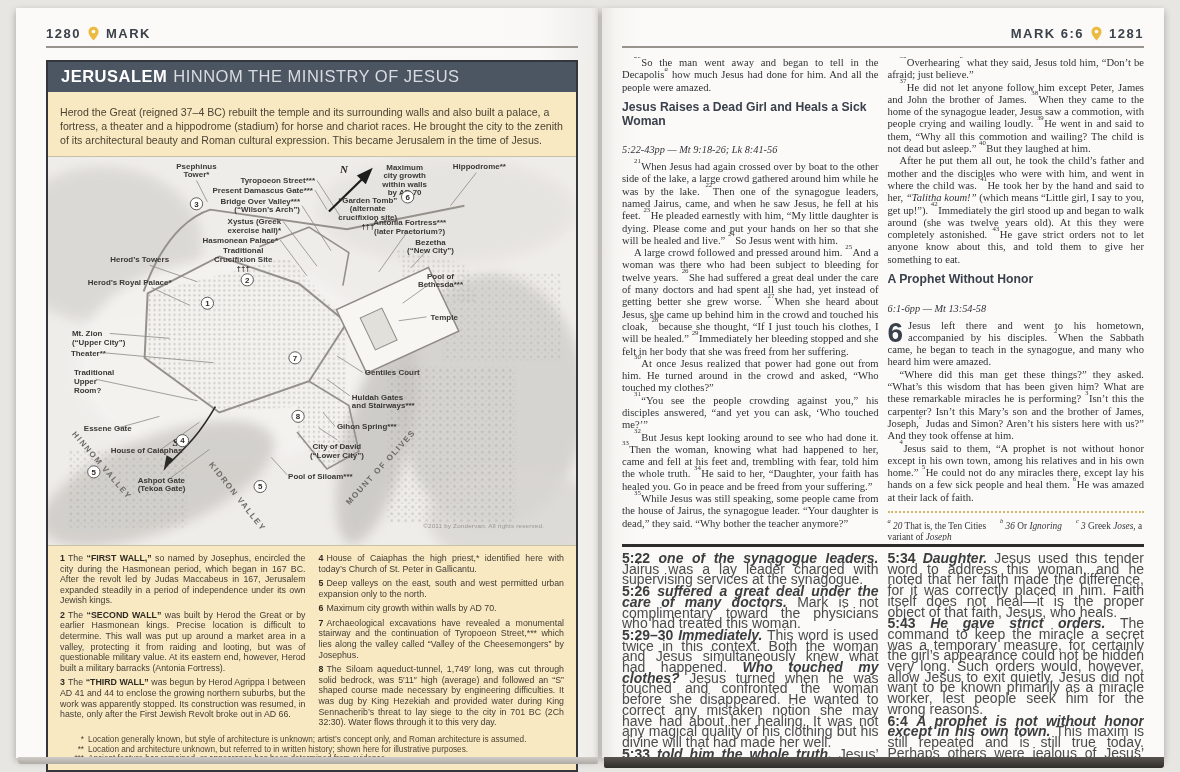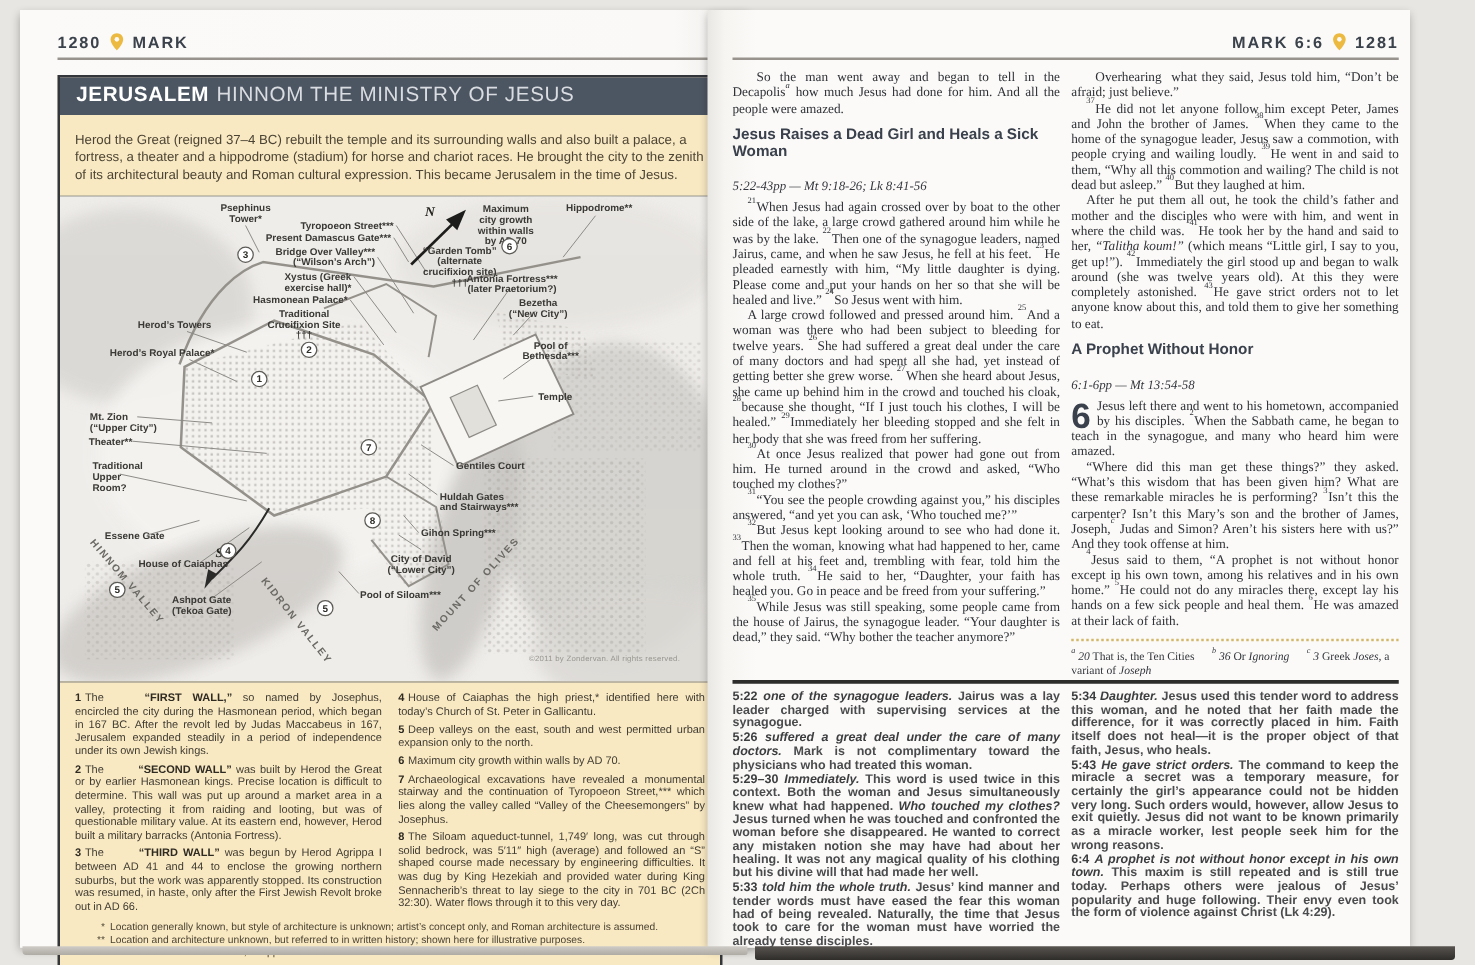--- a/index.html
+++ b/index.html
@@ -1,42 +1,42 @@
 <!DOCTYPE html>
 <html><head>
 <meta charset="utf-8">
 <style>
   * { margin:0; padding:0; box-sizing:border-box; }
   html,body { width:1180px; height:772px; overflow:hidden; }
   body { background:#e8e6e2; font-family:"Liberation Sans",sans-serif; position:relative; }
 
   .page { position:absolute; top:8px; height:750px; }
   .page-left { left:16px; width:582px; background:linear-gradient(90deg,#fbfaf8 0%,#faf9f7 90%,#efedea 99%,#e2dfda 100%); box-shadow:0 3px 7px rgba(0,0,0,.3); padding:18px 20px 0 30px; }
-  .page-right { left:566px; width:562px; background:linear-gradient(90deg,#e9e7e4 0%,#f6f5f2 2.5%,#fbfaf8 7%,#fbfaf8 100%); box-shadow:0 3px 7px rgba(0,0,0,.3); padding:18px 9px 0 20px; }
+  .page-right { left:602px; width:562px; background:linear-gradient(90deg,#e9e7e4 0%,#f6f5f2 2.5%,#fbfaf8 7%,#fbfaf8 100%); box-shadow:0 3px 7px rgba(0,0,0,.3); padding:18px 20px 0 20px; }
   .book-edge-right { position:absolute; left:604px; top:757px; width:560px; height:11px; background:linear-gradient(#585450,#2f2d2a); border-radius:0 0 3px 2px; }
   .book-edge-left  { position:absolute; left:18px;  top:757px; width:580px; height:7px;  background:linear-gradient(#cfccc7,#aeaba5); border-radius:0 0 2px 3px; }
 
   
   .runhead { display:flex; align-items:flex-end; gap:7px; font-weight:bold; font-size:13px; letter-spacing:1.5px; color:#3b424b; }
   .runhead.right { justify-content:flex-end; }
   .pin { width:11px; height:15px; flex:0 0 auto; }
   .headrule { height:2px; background:#98948d; margin-top:5px; }
 
   
   .mapfig { margin-top:12px; border:2px solid #33363b; background:#f9e9c2; }
   .fig-title { background:#4c5562; color:#d9dce0; padding:5px 13px 6px; font-size:16.5px; letter-spacing:.5px; white-space:nowrap; }
   .fig-title b { color:#ffffff; margin-right:6px; letter-spacing:.5px; }
   .fig-intro { padding:14px 12px 8px; font-size:10.6px; line-height:1.32; color:#4b4434; background:#f9e9c2; }
   .fig-map { position:relative; height:390px; background:#737373; border-top:1px solid #c9c0a8; border-bottom:1px solid #c9c0a8; }
   .fig-map svg { position:absolute; inset:0; width:100%; height:100%; }
   .fig-legend { padding:7px 12px 2px; display:flex; gap:13px; }
   .lg-col { flex:1 1 0; }
   .lg-item { font-size:8.8px; line-height:10.6px; color:#403c33; margin-bottom:4px; text-align:justify; }
   .lg-item .lg-num { font-weight:bold; color:#2f2b22; margin-right:3px; }
-  .lg-item b { color:#2f2b22;margin-left:24px; }
+  .lg-item b { color:#2f2b22; }
   .fig-foot { padding:1px 12px 6px 20px; }
   .fig-foot .fn { display:flex; font-size:8.2px; line-height:9.8px; color:#4b4434; }
   .fig-foot .fn .star { width:20px; text-align:right; padding-right:4px; flex:0 0 auto; }
 
   
   .ml { font:bold 8px "Liberation Sans",sans-serif; fill:#3a3935; }
   .valley { font:bold 8.2px "Liberation Sans",sans-serif; letter-spacing:1.6px; fill:#6b6963; }
   .copy { font:6.3px "Liberation Sans",sans-serif; font-weight:normal; fill:#98968f; letter-spacing:.2px; }
   .nlet { font:italic bold 11px "Liberation Serif",serif; fill:#26261f; }
   .mk-c { fill:#ffffff; stroke:#5c5a55; stroke-width:1; }
@@ -51,21 +51,21 @@
   .verse.ch { text-indent:0; }
   .dropcap { float:left; font:bold 28px/23px "Liberation Sans",sans-serif; color:#3a414c; margin:1px 5px 0 0; }
   .sec-head { font:bold 12.2px/1.12 "Liberation Sans",sans-serif; color:#3a414c; margin:7px 0 2px; text-indent:0; }
   .ref { font:italic 10.3px/1.25 "Liberation Serif",serif; color:#33363c; margin:16px 0 4px; }
   .scripture-foot { margin-top:7px; border-top:2px dotted #d3b76b; padding-top:4px; font-family:"Liberation Serif",serif; font-size:9.3px; line-height:11px; color:#33363c; }
   .scripture-foot sup { font-size:6.5px; position:relative; top:-2px; }
 
   
   .notes-rule { height:3px; background:#2d2d2b; margin:3px 0 6px; }
   .notes { height:206px; overflow:hidden; margin-top:0; }
-  .note { font-size:10px; line-height:10.7px; color:#4a4b4d; text-align:justify; margin-bottom:1px;font-weight:bold; }
+  .note { font-size:14px; line-height:10.7px; color:#4a4b4d; text-align:justify; margin-bottom:1px; }
   .note b { color:#3c3d3f; }
 </style>
 </head>
 <body>
 
 <div class="page page-left">
   <div class="runhead">
     <span>1280</span>
     <svg class="pin" viewBox="0 0 12 16">
       <path d="M6,0.5 C2.9,0.5 0.5,2.9 0.5,6 C0.5,10 6,15.5 6,15.5 C6,15.5 11.5,10 11.5,6 C11.5,2.9 9.1,0.5 6,0.5 Z" fill="#ecba40"></path>

